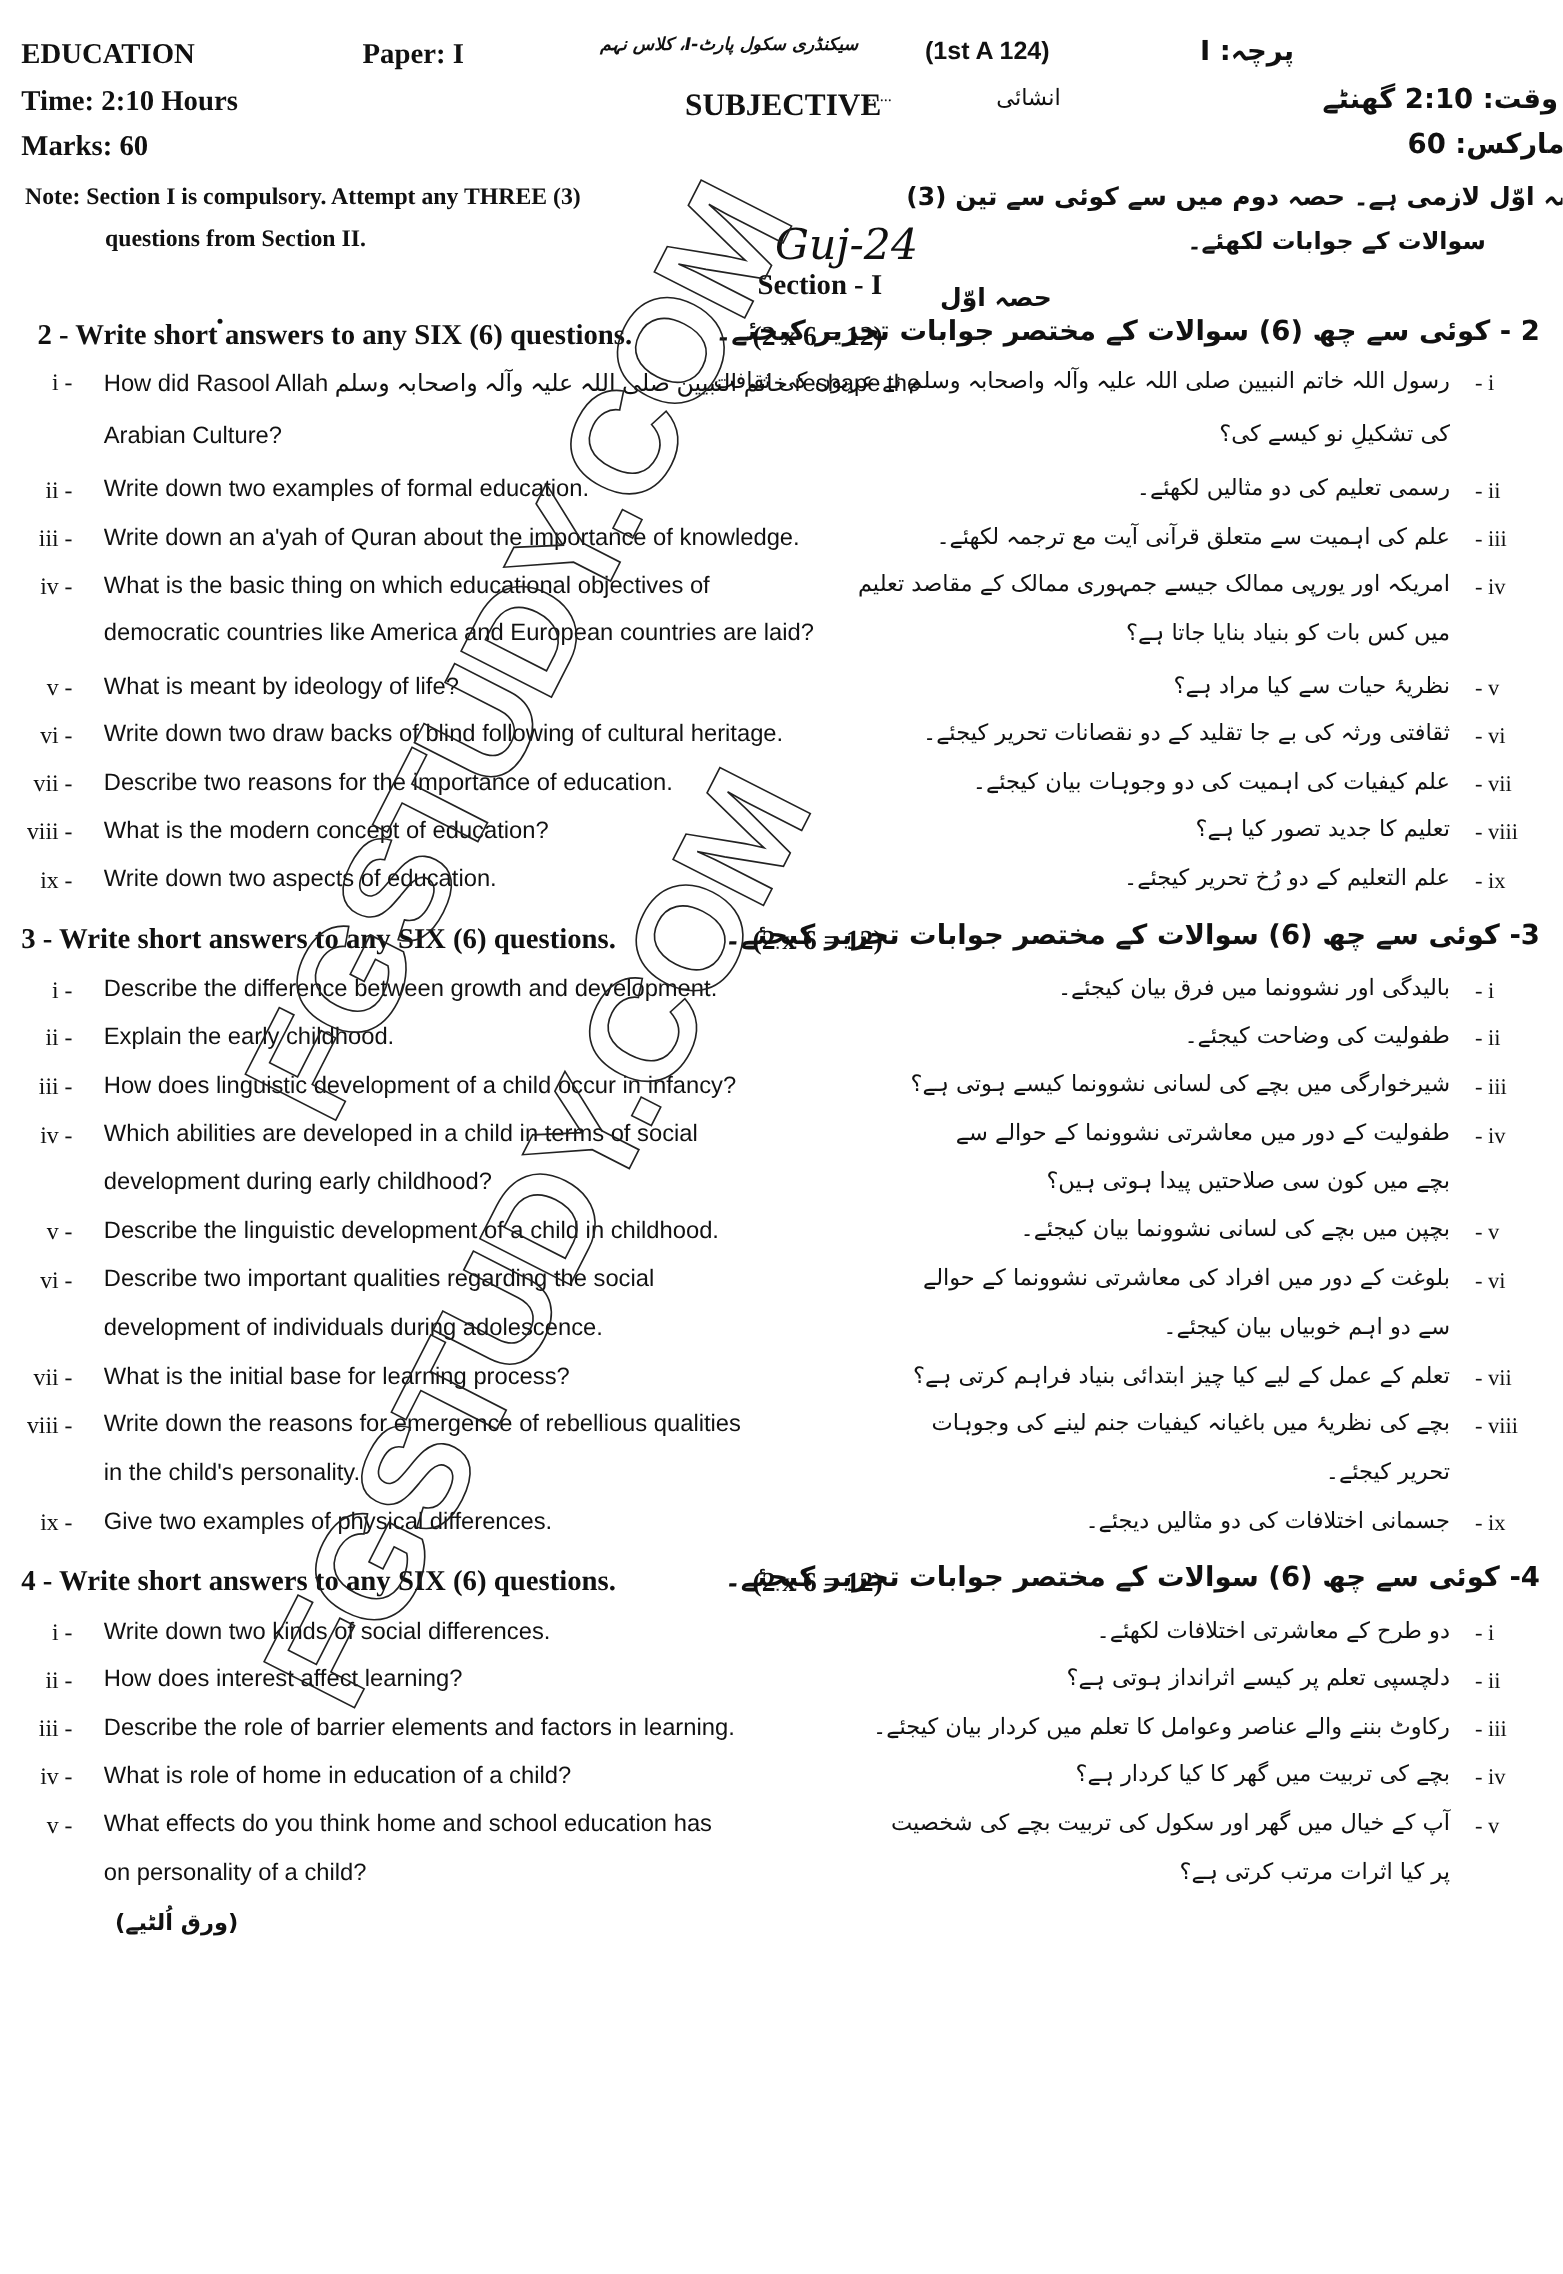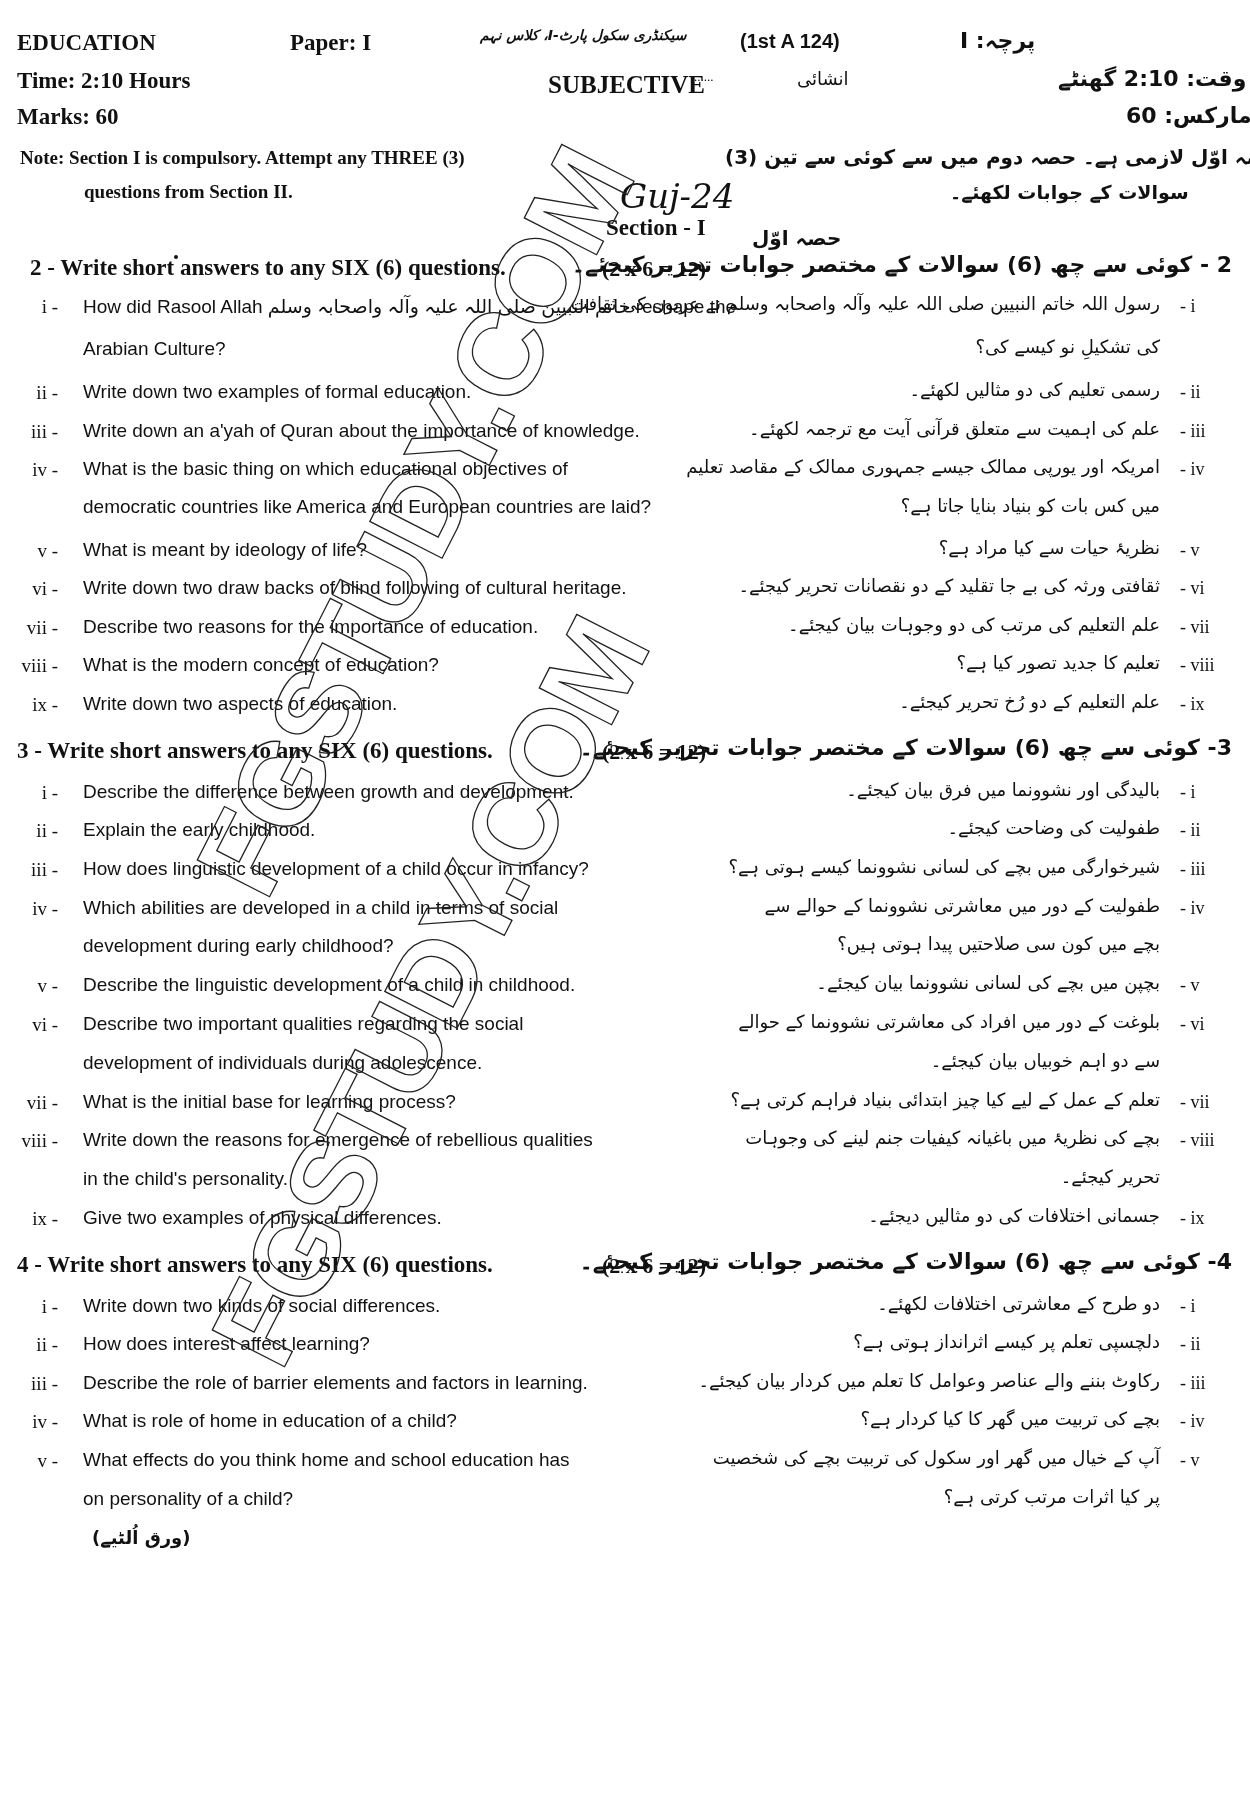--- a/index.html
+++ b/index.html
@@ -93,21 +93,21 @@
   <div>
     <span class="item-num serif" style="left:10px; top:578px;">vi -</span>
     <span class="item-text sans" style="left:83px; top:577px;">Write down two draw backs of blind following of cultural heritage.</span>
     <span class="ur-num serif" style="left:1180px; top:578px;">- vi</span>
     <span class="ur-text urdu" style="right:90px; top:575px;">ثقافتی ورثہ کی بے جا تقلید کے دو نقصانات تحریر کیجئے۔</span>
   </div>
   <div>
     <span class="item-num serif" style="left:10px; top:617px;">vii -</span>
     <span class="item-text sans" style="left:83px; top:616px;">Describe two reasons for the importance of education.</span>
     <span class="ur-num serif" style="left:1180px; top:617px;">- vii</span>
-    <span class="ur-text urdu" style="right:90px; top:614px;">علم التعلیم کی مرتب کی دو وجوہات بیان کیجئے۔</span>
+    <span class="ur-text urdu" style="right:90px; top:614px;">علم کیفیات کی اہمیت کی دو وجوہات بیان کیجئے۔</span>
   </div>
   <div>
     <span class="item-num serif" style="left:10px; top:655px;">viii -</span>
     <span class="item-text sans" style="left:83px; top:654px;">What is the modern concept of education?</span>
     <span class="ur-num serif" style="left:1180px; top:655px;">- viii</span>
     <span class="ur-text urdu" style="right:90px; top:652px;">تعلیم کا جدید تصور کیا ہے؟</span>
   </div>
   <div>
     <span class="item-num serif" style="left:10px; top:694px;">ix -</span>
     <span class="item-text sans" style="left:83px; top:693px;">Write down two aspects of education.</span>

